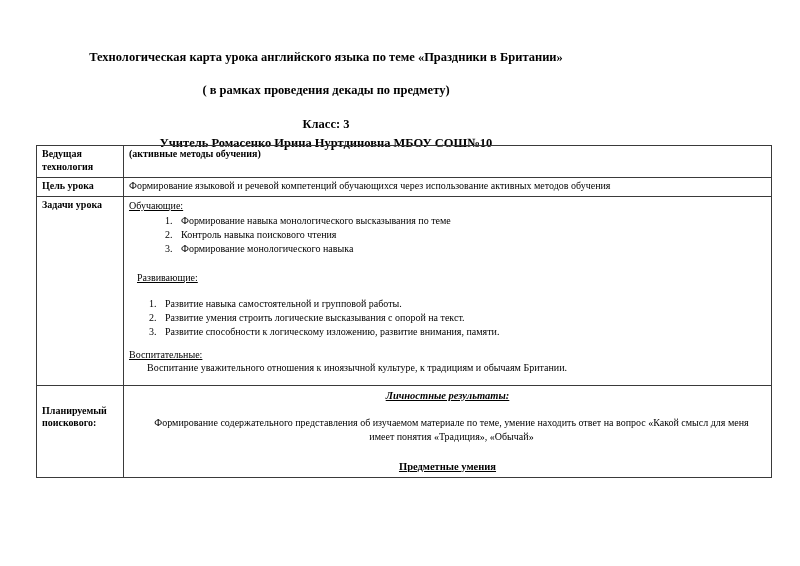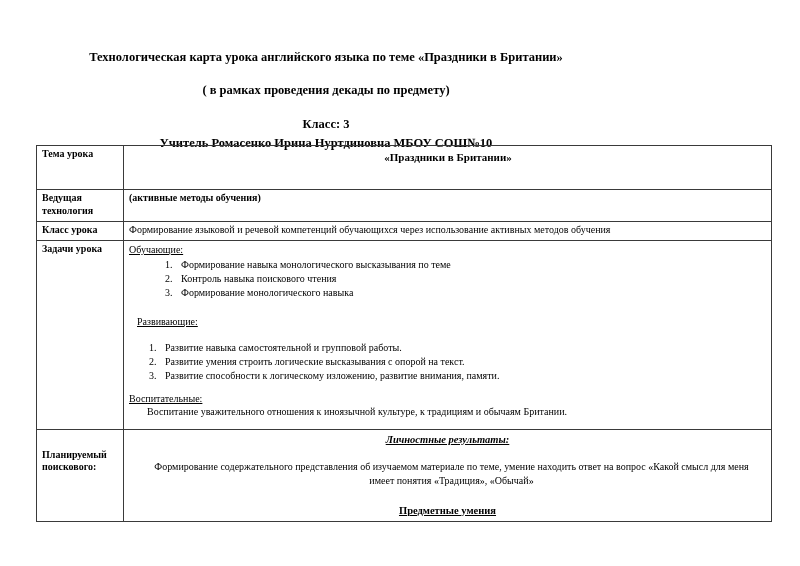--- a/index.html
+++ b/index.html
@@ -171,36 +171,32 @@
     <p class="doc-teacher">Учитель Ромасенко Ирина Нуртдиновна МБОУ СОШ№10</p>
   </div>
 
   <table class="tk-table">
     <colgroup>
       <col class="col-label">
       <col>
     </colgroup>
     <tbody>
 
-      <tr class="row-theme">
-        <td class="label-cell">Тема урока</td>
-        <td class="value-cell">«Праздники в Британии»</td>
-      </tr>
 
 
       <tr class="row-tech">
         <td class="label-cell">
           <div>Ведущая</div>
           <div>технология</div>
         </td>
         <td class="value-cell bold-text">(активные методы обучения)</td>
       </tr>
 
       <tr class="row-goal">
-        <td class="label-cell">Класс урока</td>
+        <td class="label-cell">Цель урока</td>
         <td class="value-cell">Формирование языковой и речевой компетенций  обучающихся  через использование активных методов обучения</td>
       </tr>
 
       <tr class="row-tasks">
         <td class="label-cell">Задачи урока</td>
         <td class="value-cell">
 
           <p class="sub-head">
             <span class="u-head">Обучающие:</span>
           </p>

